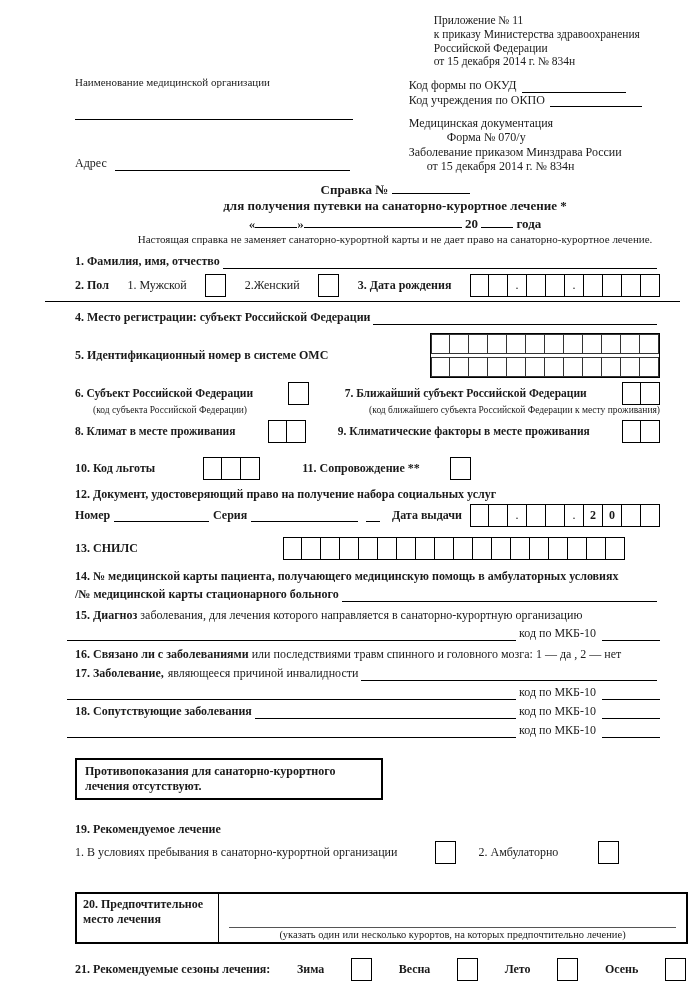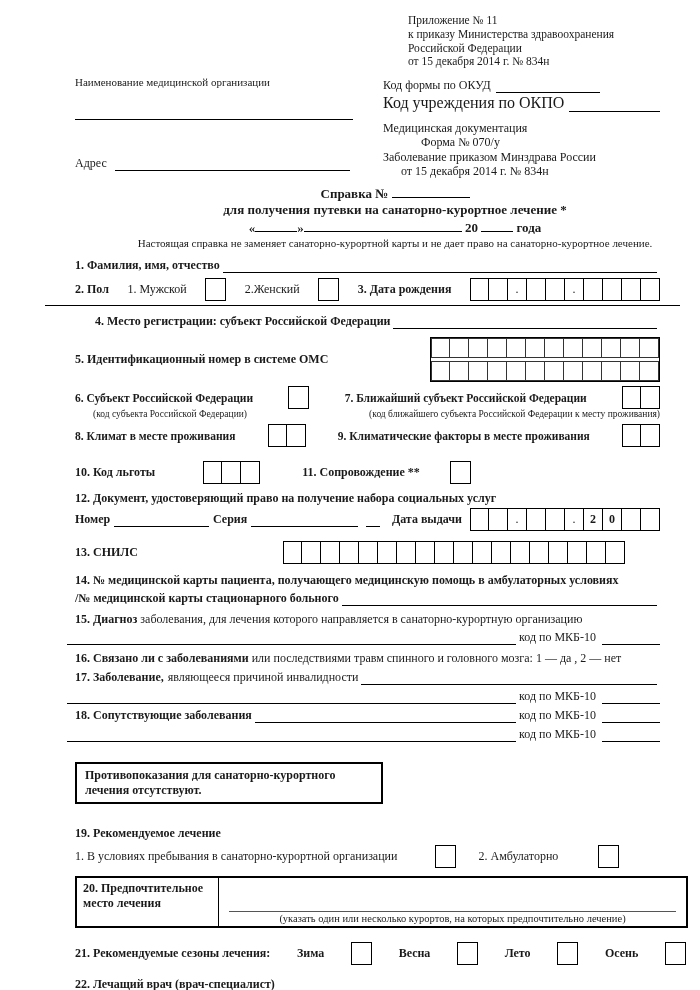--- a/index.html
+++ b/index.html
@@ -53,21 +53,21 @@
       <div style="padding-left:25px;">
         <div>Приложение № 11</div>
         <div>к приказу Министерства здравоохранения</div>
         <div>Российской Федерации</div>
         <div>от 15 декабря 2014 г. № 834н</div>
       </div>
       <div class="row" style="margin-top:9px;font-size:12px;">
         <span>Код формы по ОКУД</span>
         <span class="blank" style="width:104px;margin-left:5px;"></span>
       </div>
-      <div class="row" style="font-size:16px;">
+      <div class="row" style="font-size:12px;">
         <span>Код учреждения   по ОКПО</span>
         <span class="blank" style="width:92px;margin-left:5px;"></span>
       </div>
       <div style="margin-top:9px;font-size:12px;">
         <div>Медицинская документация</div>
         <div style="padding-left:38px;">Форма № 070/у</div>
         <div>Заболевание приказом Минздрава России</div>
         <div style="padding-left:18px;">от 15 декабря 2014 г. № 834н</div>
       </div>
     </div>
@@ -108,21 +108,21 @@
         <span class="cell"></span>
         <span class="cell">.</span>
         <span class="cell"></span>
         <span class="cell"></span>
         <span class="cell"></span>
         <span class="cell"></span>
     </span>
   </div>
   <div class="sep" style="margin-top:4px;"></div>
 
-  <div class="row fs12" style="margin-top:8px;margin-left:20px;">
+  <div class="row fs12" style="margin-top:8px;">
     <span class="b">4.  Место регистрации:  субъект Российской Федерации</span>
     <span class="fill"></span>
   </div>
 
   <div class="rowc fs12" style="margin-top:8px;justify-content:space-between;">
     <span class="b">5. Идентификационный номер в системе ОМС</span>
     <span style="display:inline-block;border:1px solid #000;">
       <span class="cellrow">
           <span class="gcell"></span>
           <span class="gcell"></span>
@@ -285,21 +285,21 @@
   <div class="contra b" style="margin-top:20px;">Противопоказания для санаторно-курортного лечения отсутствуют.</div>
 
   <div class="fs12 b" style="margin-top:22px;">19. Рекомендуемое лечение</div>
   <div class="rowc fs12" style="margin-top:4px;">
     <span>1. В условиях пребывания в санаторно-курортной организации</span>
     <span class="box" style="margin-left:38px;"></span>
     <span style="margin-left:22px;">2. Амбулаторно</span>
     <span class="box" style="margin-left:40px;"></span>
   </div>
 
-  <div class="t20" style="margin-top:8px;">
+  <div class="t20" style="margin-top:28px;">
     <div class="lft b">20. Предпочтительное место лечения</div>
     <div class="rgt">
       <div class="rline"></div>
       <div class="rcap">(указать один или несколько курортов, на которых предпочтительно лечение)</div>
     </div>
   </div>
 
   <div class="rowc fs12" style="margin-top:14px;justify-content:space-between;margin-right:-26px;">
     <span class="b">21. Рекомендуемые сезоны лечения:</span>
     <span class="b">Зима</span>

